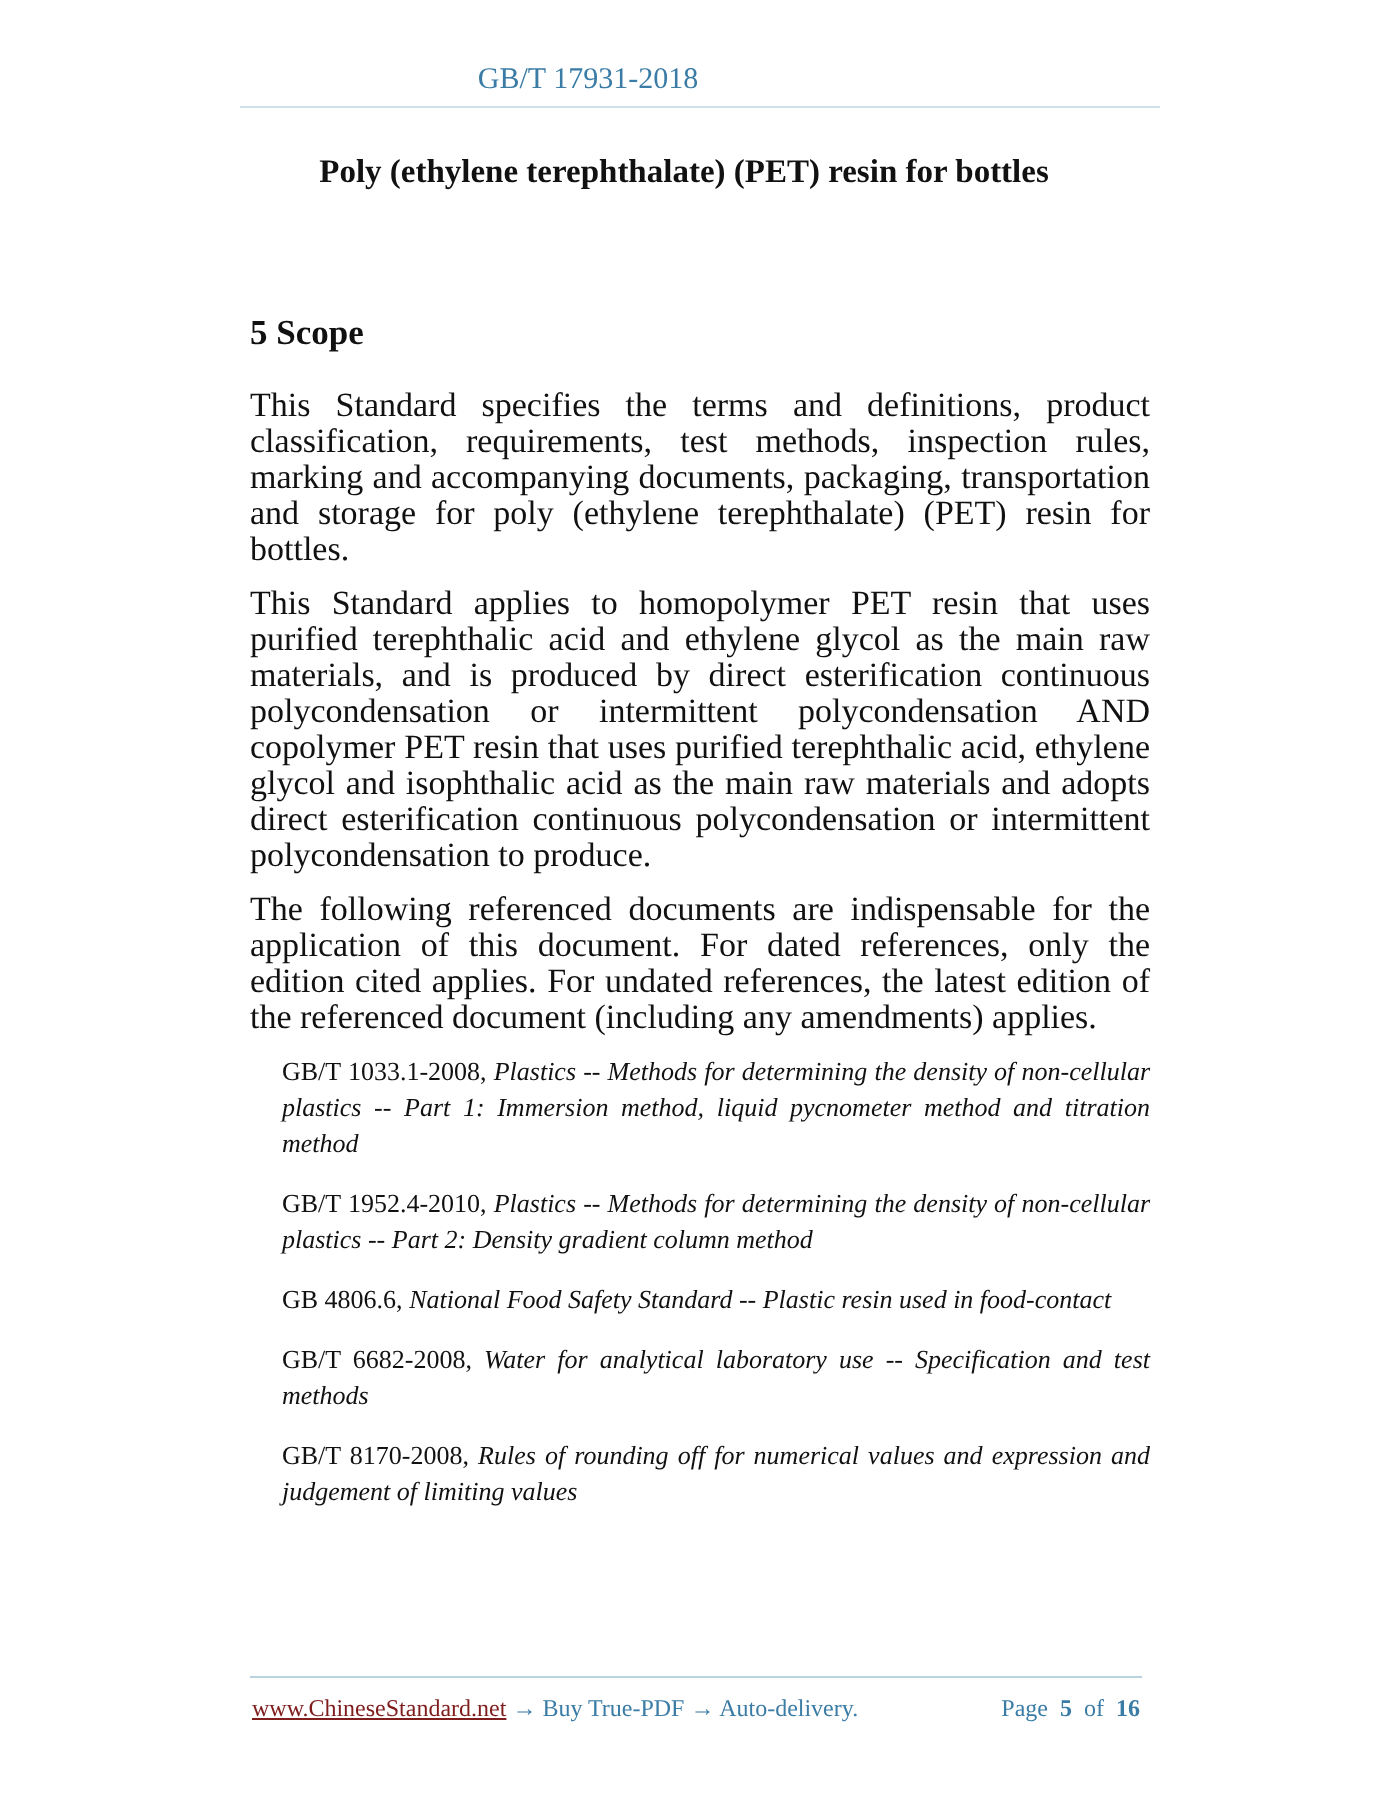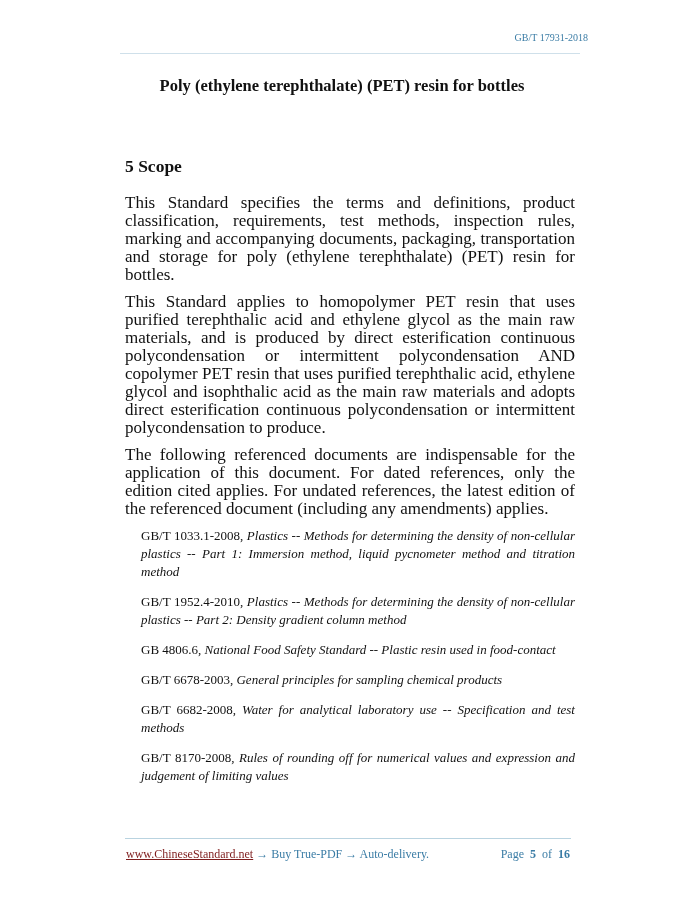--- a/index.html
+++ b/index.html
@@ -13,22 +13,22 @@
       position: relative;
       overflow: hidden;
       font-family: "Liberation Serif", "DejaVu Serif", serif;
       color: #111111;
     }
     .header-code {
       position: absolute;
       top: 32px;
       left: 0;
       width: 588px;
-      text-align: right;
-      font-size: 10px;
+      text-align: center;
+      font-size: 15px;
       color: #3a7ca5;
     }
     .header-rule {
       position: absolute;
       top: 53px;
       left: 120px;
       width: 460px;
       height: 1px;
       background: #cfe0ea;
     }
@@ -112,21 +112,20 @@
   <h2 class="h-scope">5 Scope</h2>
   <p class="para">This Standard specifies the terms and definitions, product classification, requirements, test methods, inspection rules, marking and accompanying documents, packaging, transportation and storage for poly (ethylene terephthalate) (PET) resin for bottles.</p>
   <p class="para">This Standard applies to homopolymer PET resin that uses purified terephthalic acid and ethylene glycol as the main raw materials, and is produced by direct esterification continuous polycondensation or intermittent polycondensation AND copolymer PET resin that uses purified terephthalic acid, ethylene glycol and isophthalic acid as the main raw materials and adopts direct esterification continuous polycondensation or intermittent polycondensation to produce.</p>
 
   <p class="para">The following referenced documents are indispensable for the application of this document. For dated references, only the edition cited applies. For undated references, the latest edition of the referenced document (including any amendments) applies.</p>
 
   <div class="refs">
     <div class="ref"><span>GB/T 1033.1-2008,</span> <span class="title">Plastics -- Methods for determining the density of non-cellular plastics -- Part 1: Immersion method, liquid pycnometer method and titration method</span></div>
     <div class="ref"><span>GB/T 1952.4-2010,</span> <span class="title">Plastics -- Methods for determining the density of non-cellular plastics -- Part 2: Density gradient column method</span></div>
     <div class="ref"><span>GB 4806.6,</span> <span class="title">National Food Safety Standard -- Plastic resin used in food-contact</span></div>
-    <div class="ref"><span>GB/T 6678-2003,</span> <span class="title">General principles for sampling chemical products</span></div>
     <div class="ref"><span>GB/T 6682-2008,</span> <span class="title">Water for analytical laboratory use -- Specification and test methods</span></div>
     <div class="ref"><span>GB/T 8170-2008,</span> <span class="title">Rules of rounding off for numerical values and expression and judgement of limiting values</span></div>
   </div>
 </div>
 
 <div class="footer-rule"></div>
 <div class="footer">
   <div>
     <a>www.ChineseStandard.net</a><span> → Buy True-PDF → Auto-delivery.</span>
   </div>

